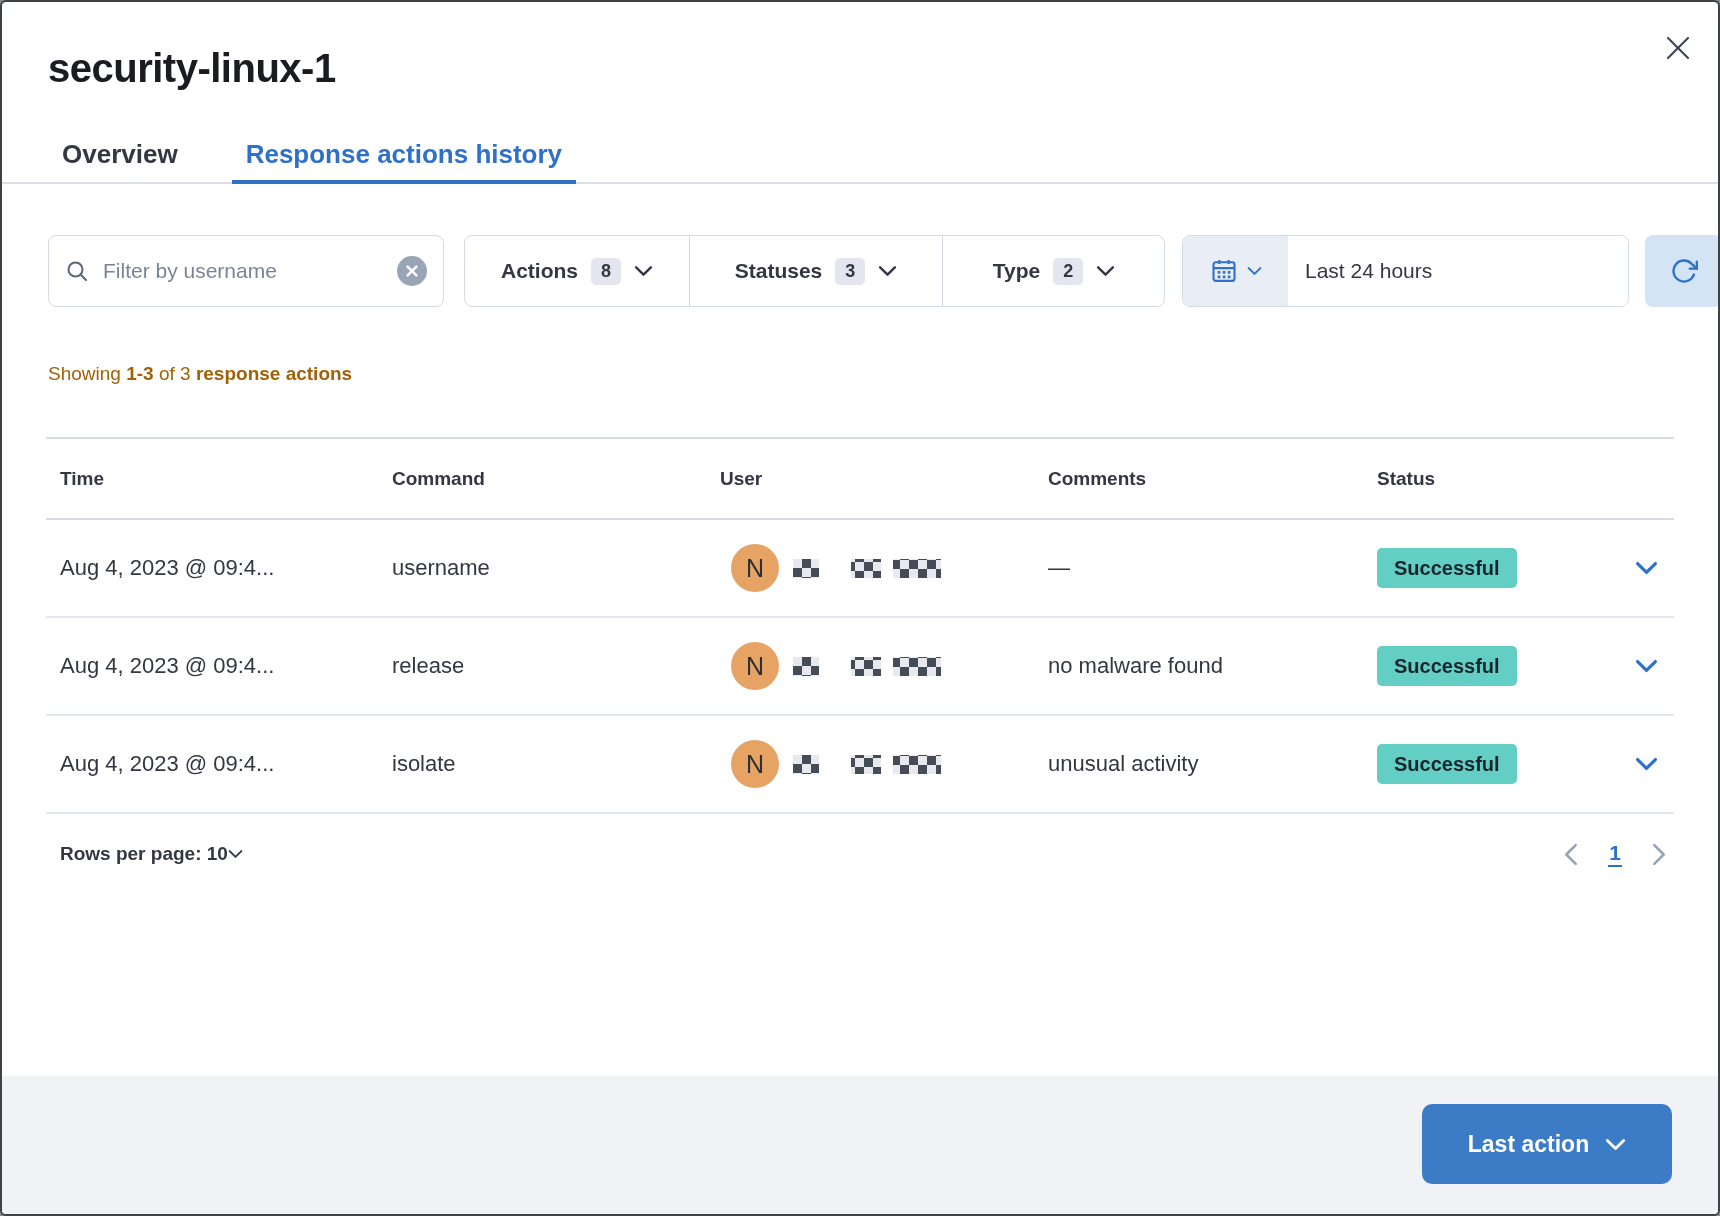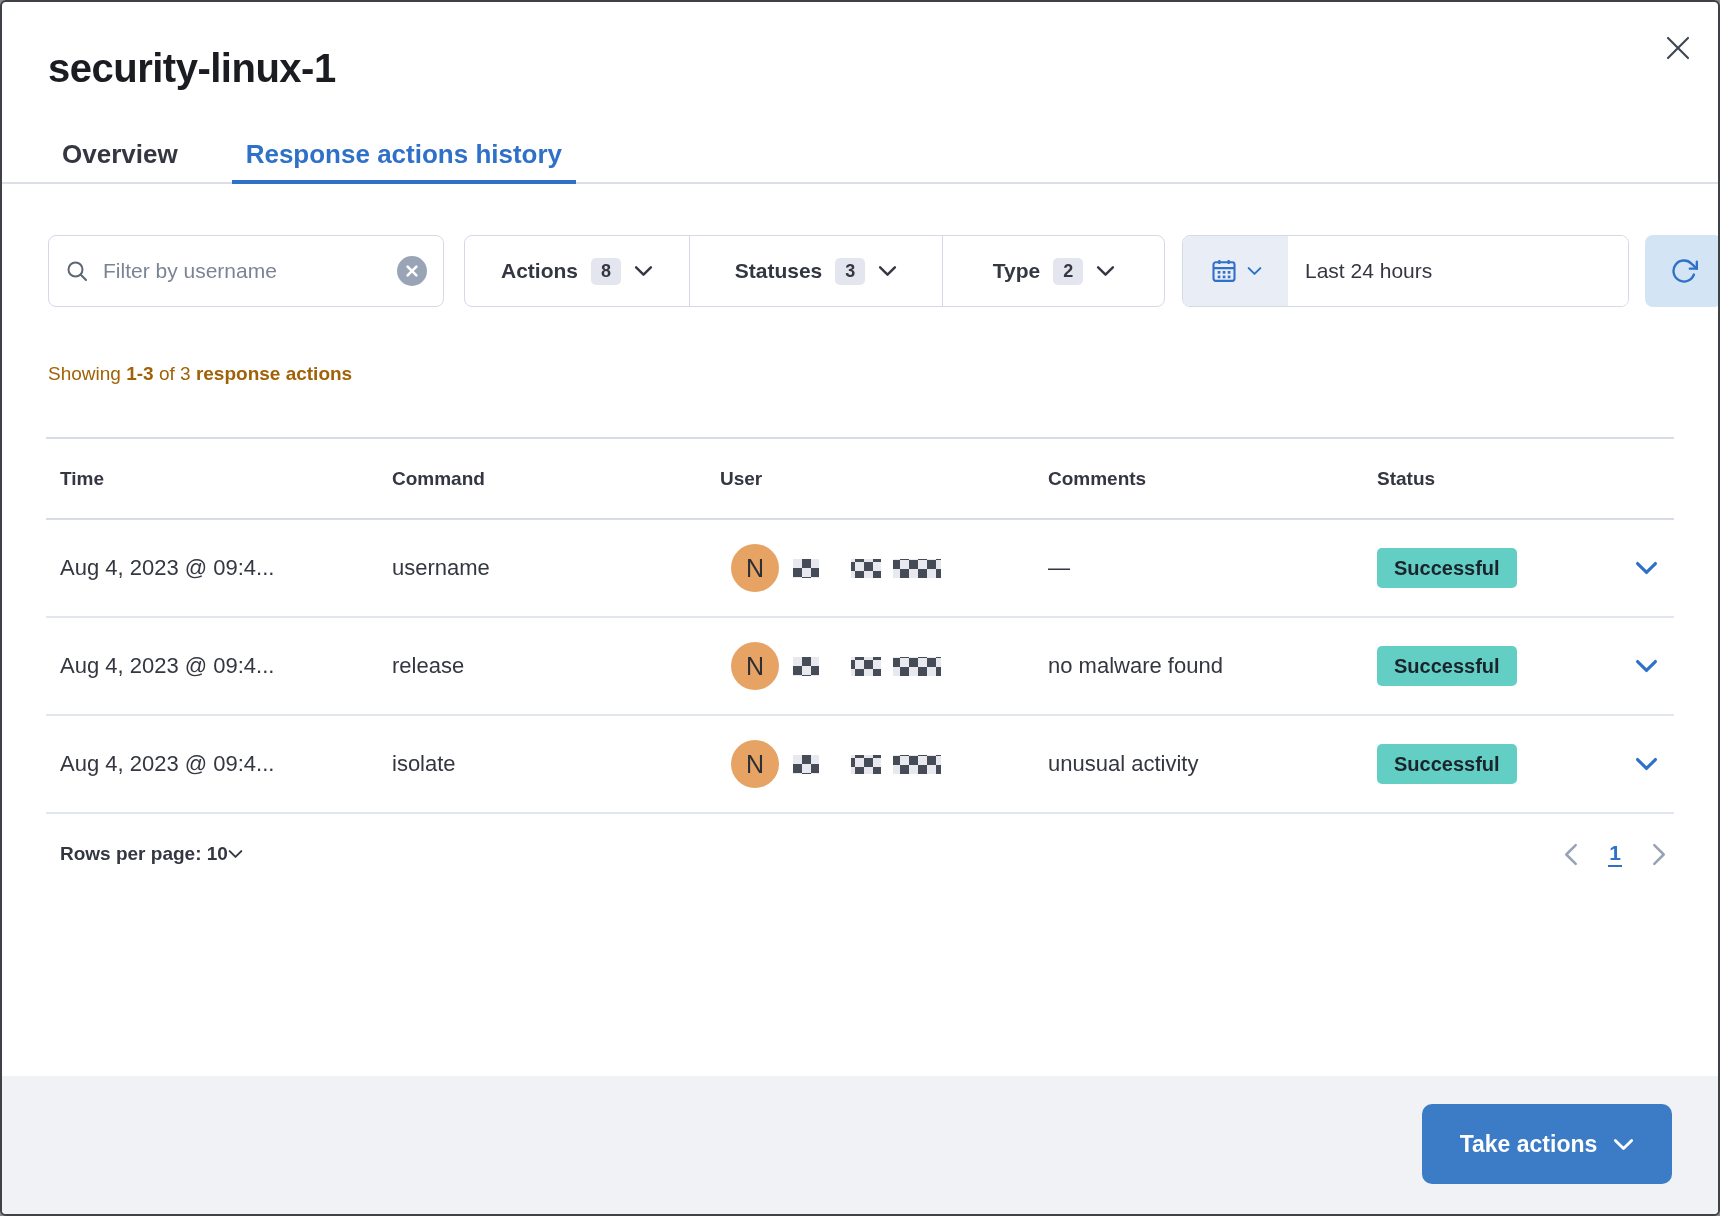--- a/index.html
+++ b/index.html
@@ -279,20 +279,20 @@
     <button class="page-num">1</button>
     <button class="page-arrow">
       <svg width="14" height="23" viewBox="0 0 13 22" fill="none" stroke="currentColor" stroke-width="2.4" stroke-linecap="round" stroke-linejoin="round">
           <polyline points="2 2 11 11 2 20"></polyline>
         </svg>
     </button>
   </div>
 
   <div class="flyout-footer">
     <button class="take-action">
-      <span>Take actions</span>
+      <span>Last action</span>
       <svg width="21" height="13" viewBox="0 0 18 11" fill="none" stroke="#ffffff" stroke-width="2.4" stroke-linecap="round" stroke-linejoin="round">
           <polyline points="2 2 9 9 16 2"></polyline>
         </svg>
     </button>
   </div>
 
 </div>
 
 </body></html>

